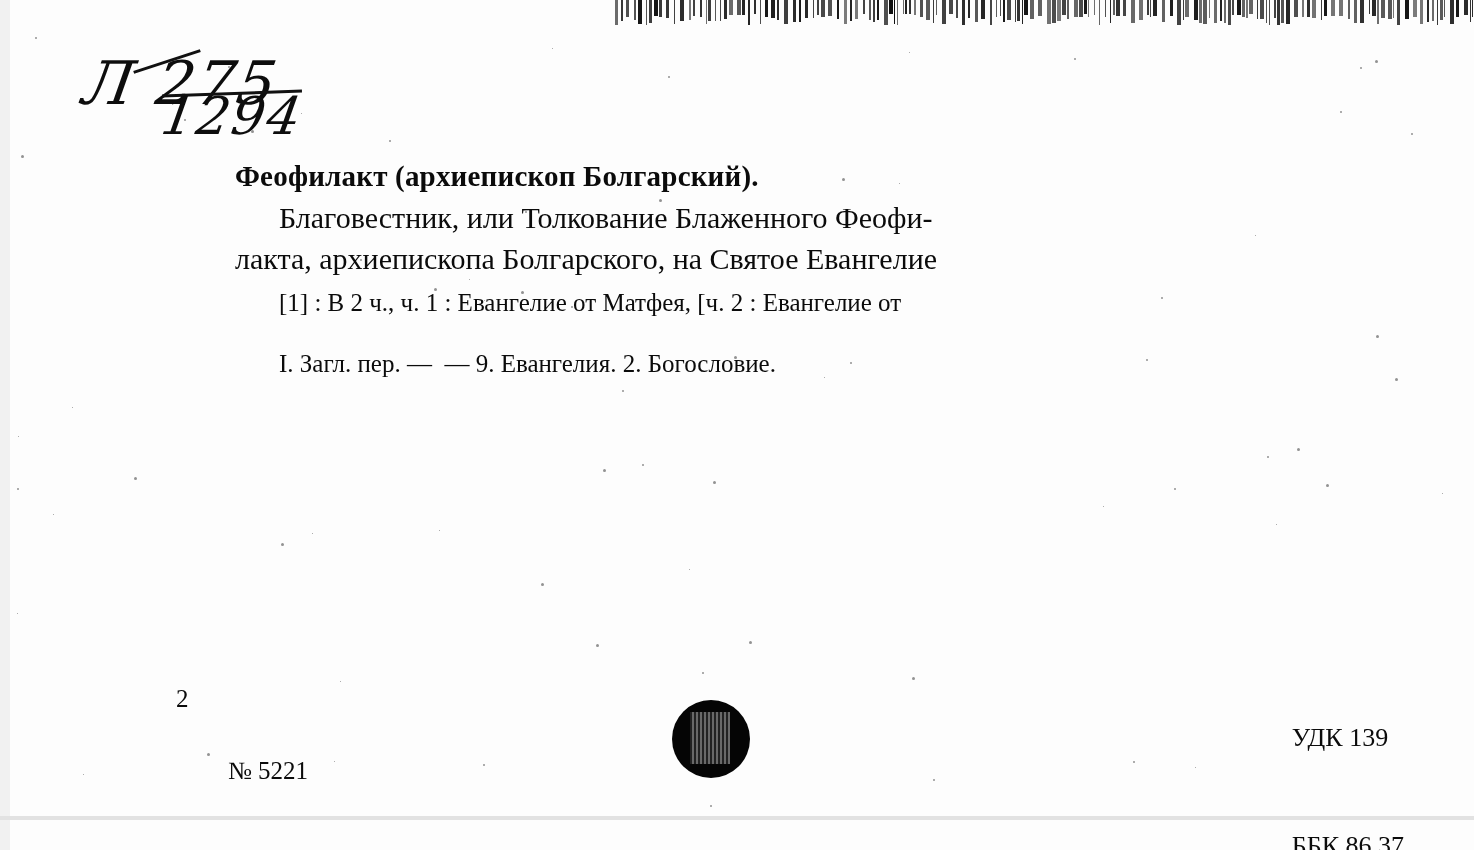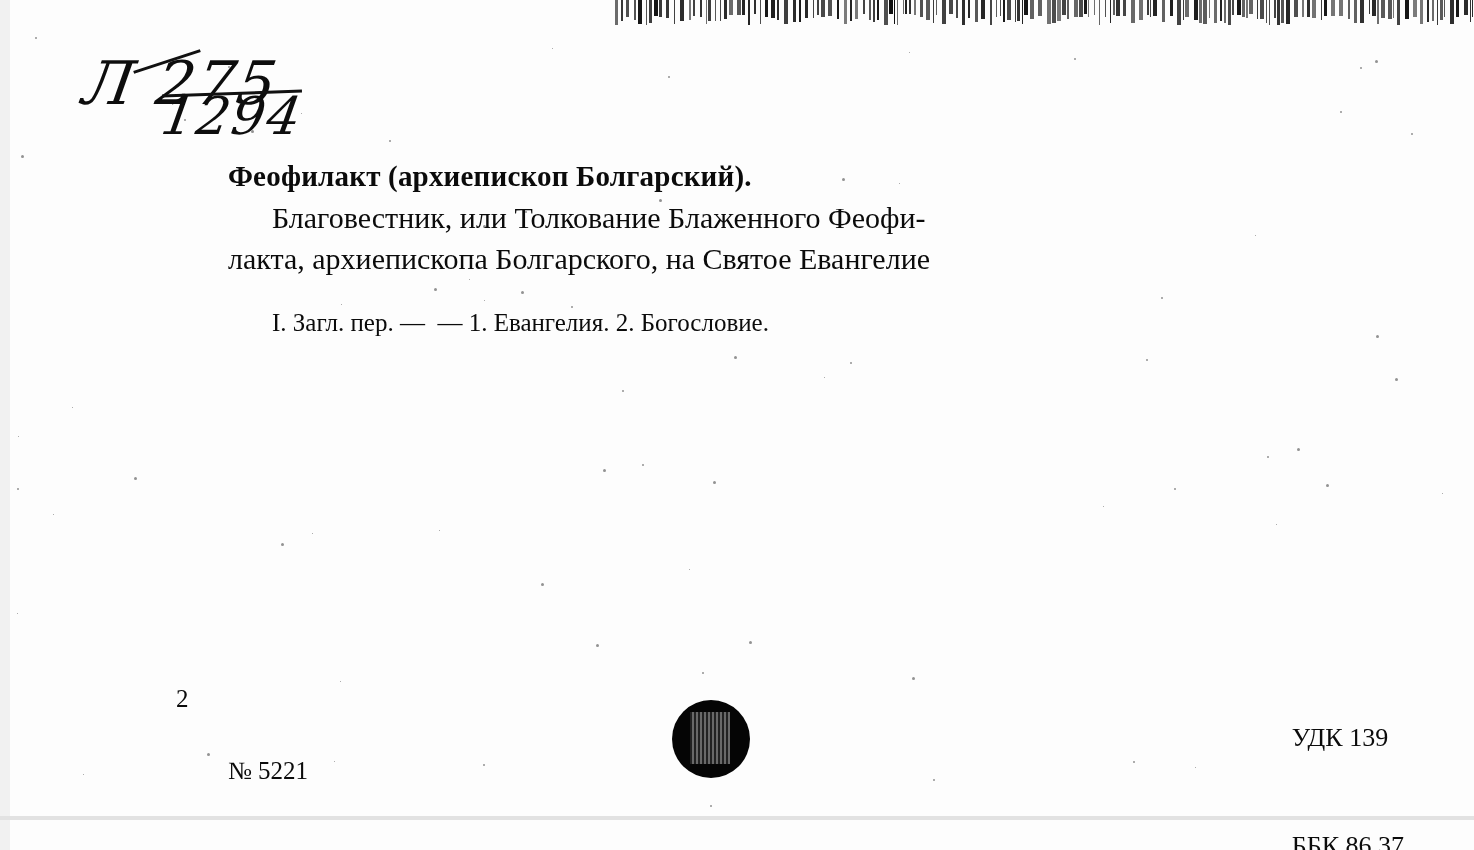--- a/index.html
+++ b/index.html
@@ -92,21 +92,21 @@
     top: 12px;
     width: 70px;
     height: 3px;
     background: #111;
     transform: rotate(-18deg);
   }
 
   
   .record {
     position: absolute;
-    left: 228px;
+    left: 235px;
     top: 160px;
     width: 1180px;
   }
   .heading {
     font-weight: bold;
     font-size: 29px;
     letter-spacing: .2px;
     margin-bottom: 4px;
     white-space: nowrap;
   }
@@ -353,23 +353,24 @@
   </div>
 
   <div class="record">
 
     <div class="heading">Феофилакт (архиепископ Болгарский).</div>
 
     <div class="body-line"><span class="indent"></span><span>Благовестник, или Толкование Блаженного Феофи-</span></div>
     <div class="body-line">лакта, архиепископа Болгарского, на Святое Евангелие</div>
 
     <div class="notes">
+      <div class="note-line"><span class="indent"></span><span>[1] : В 2 ч., ч. 1 : Евангелие от Матфея, [ч. 2 : Евангелие от</span></div>
     </div>
 
-    <div class="tracing"><span class="indent"></span><span>I. Загл. пер. —  — 1. Евангелия. 2. Богословие.</span></div>
+    <div class="tracing"><span class="indent"></span><span>I. Загл. пер. —  — 9. Евангелия. 2. Богословие.</span></div>
   </div>
 
   <div class="control">
     <span class="copies">2</span>
     <div>№ 5221</div>
     
     
     
   </div>
 

